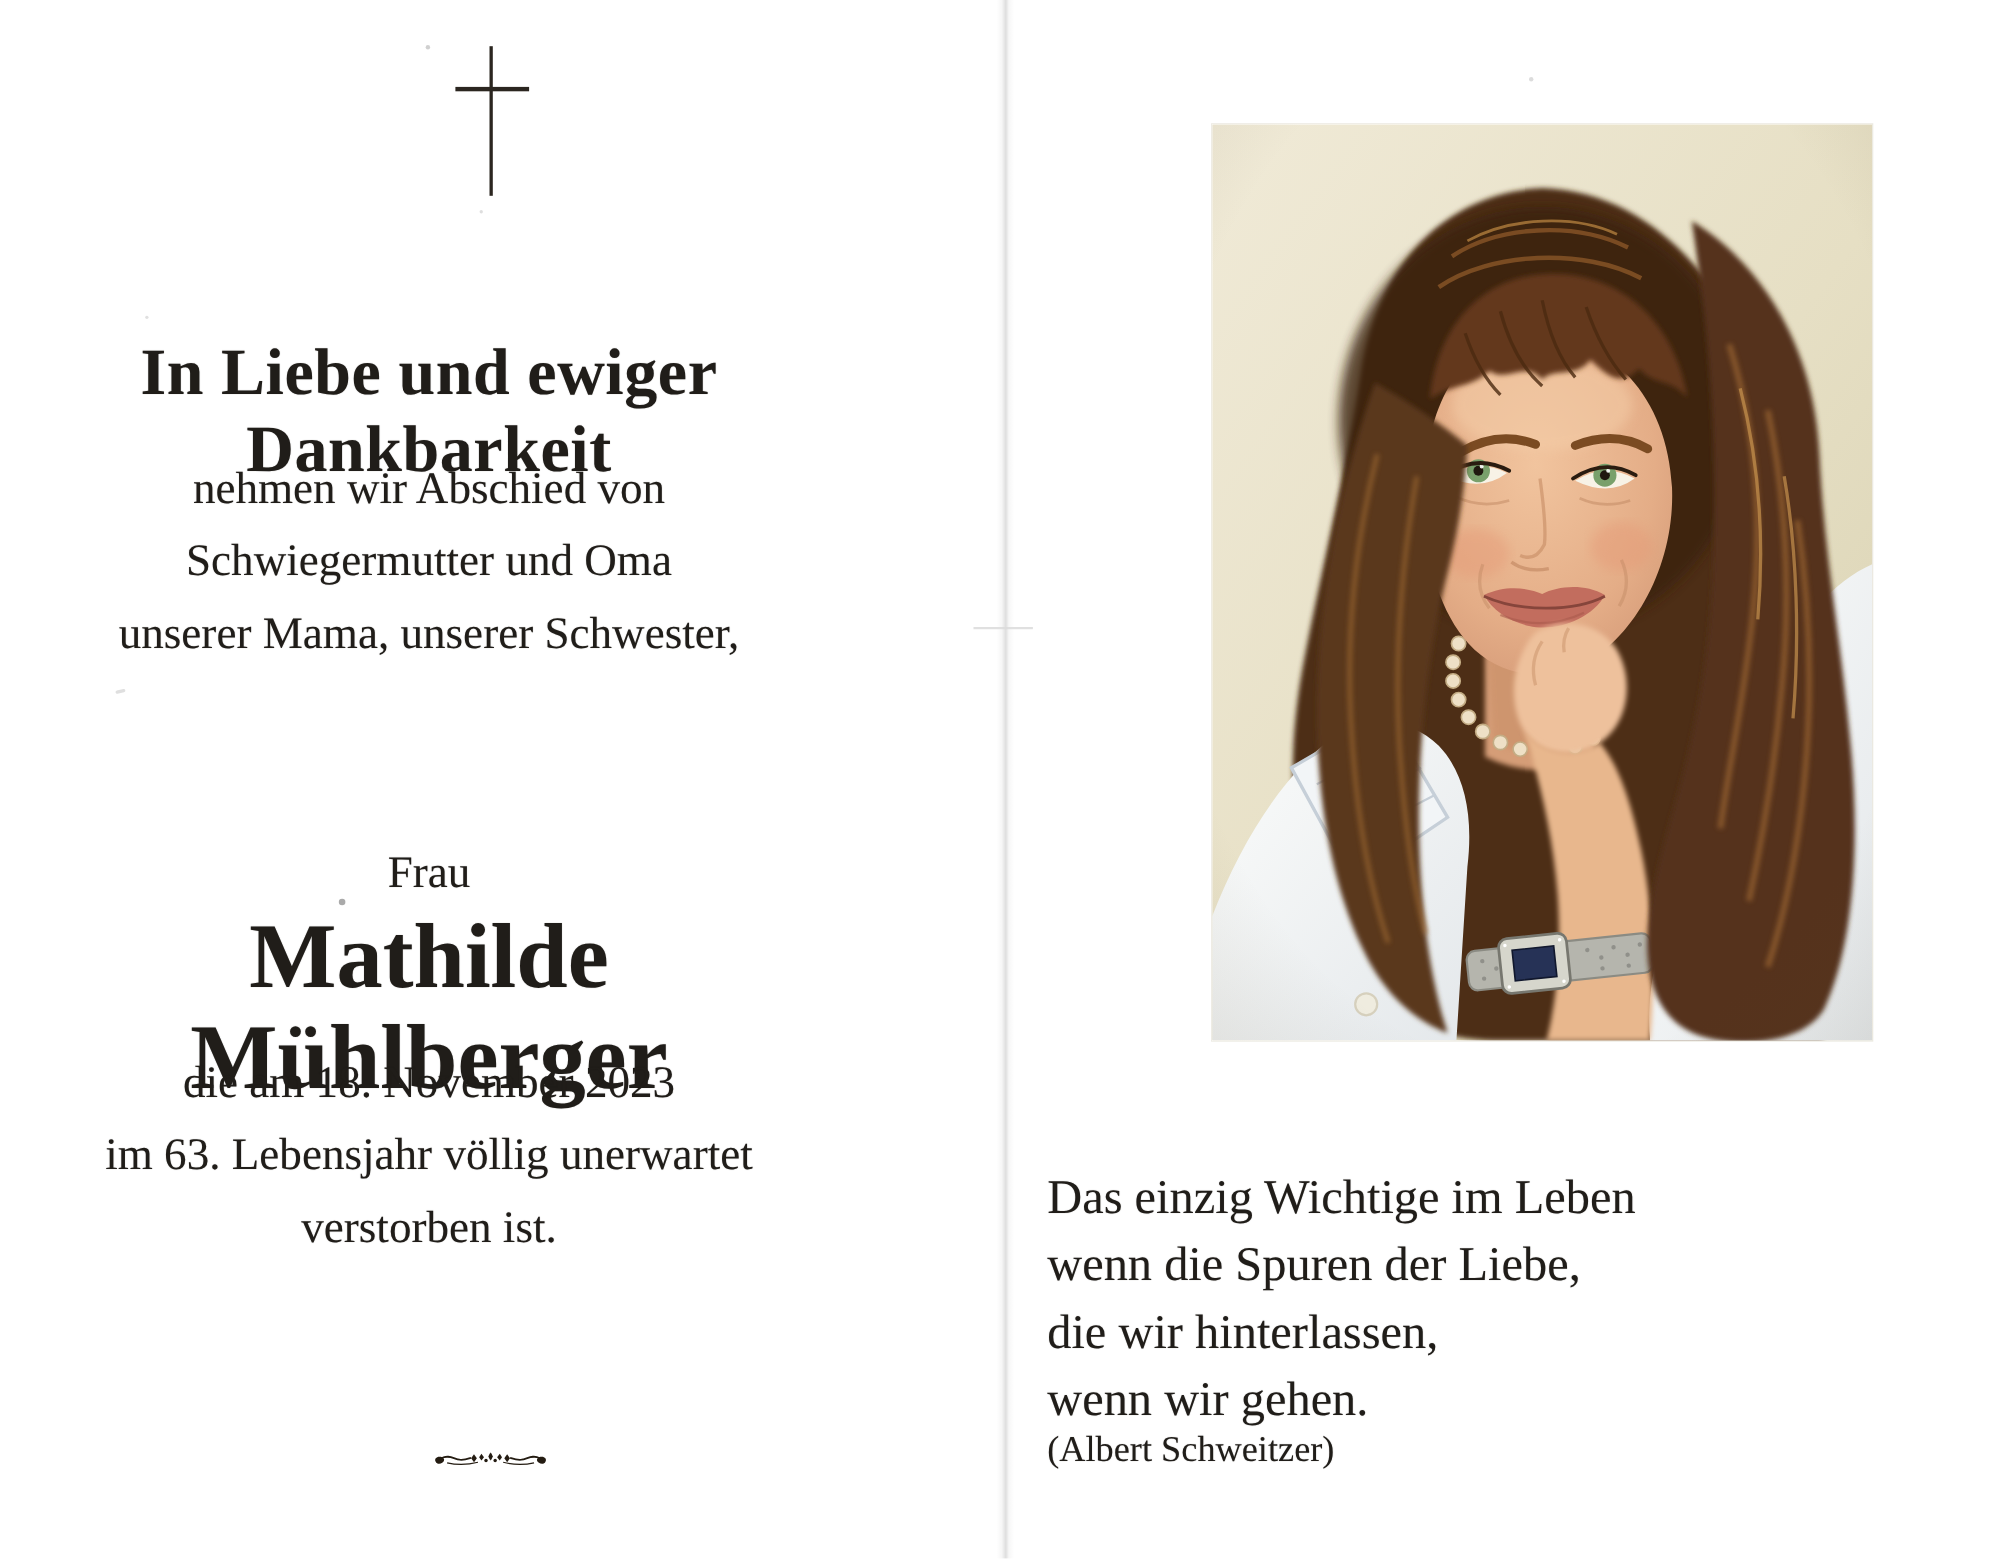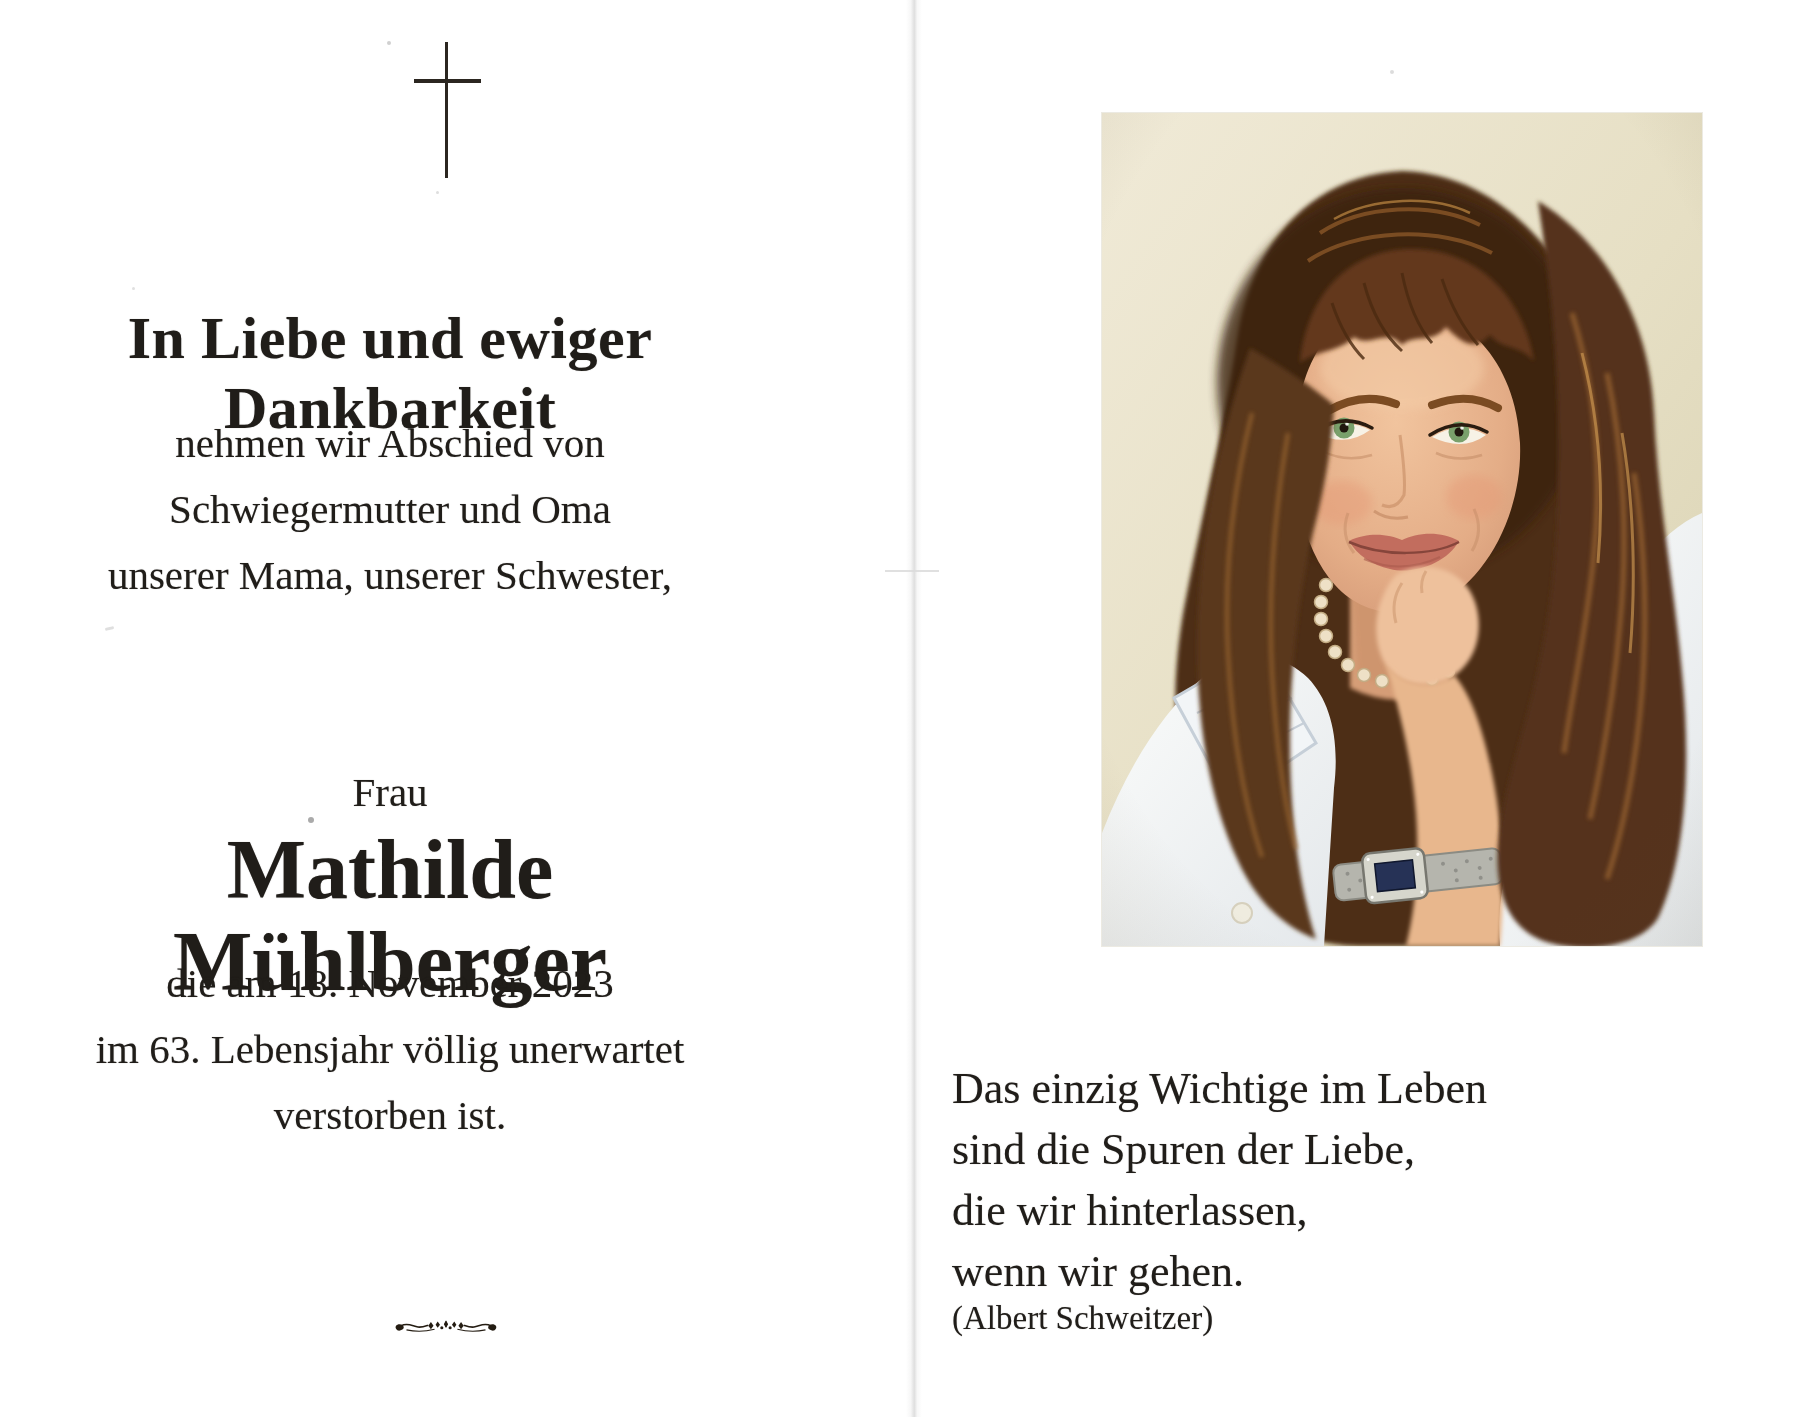--- a/index.html
+++ b/index.html
@@ -263,21 +263,21 @@
           <path d="M206,148 C252,116 338,112 390,140"></path>
         </g>
         <path d="M232,106 C272,84 330,82 368,100" stroke="#c08a43" stroke-width="2.5" fill="none" opacity="0.7"></path>
 
         <rect width="600" height="833" fill="url(#vig)"></rect>
       </svg>
     </div>
 
     <div class="quotecol quote">
       <div>Das einzig Wichtige im Leben</div>
-      <div>sind die Spuren der Liebe,</div>
+      <div>wenn die Spuren der Liebe,</div>
       <div>die wir hinterlassen,</div>
       <div>wenn wir gehen.</div>
     </div>
 
     <div class="quotecol attribution">(Albert Schweitzer)</div>
   </div>
 
   <div class="fold"></div>
   <div class="fold-scratch"></div>
   <div class="speck s1"></div>

